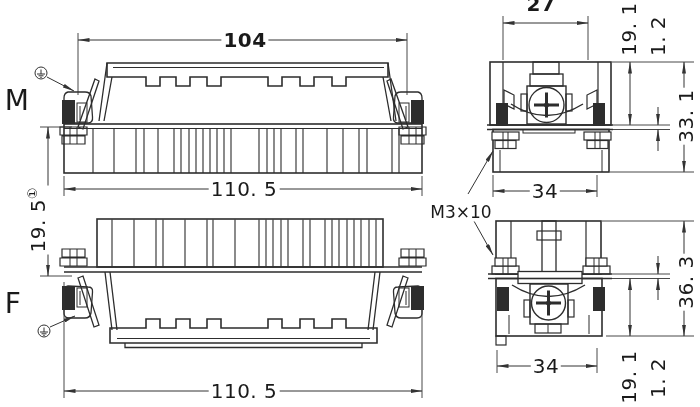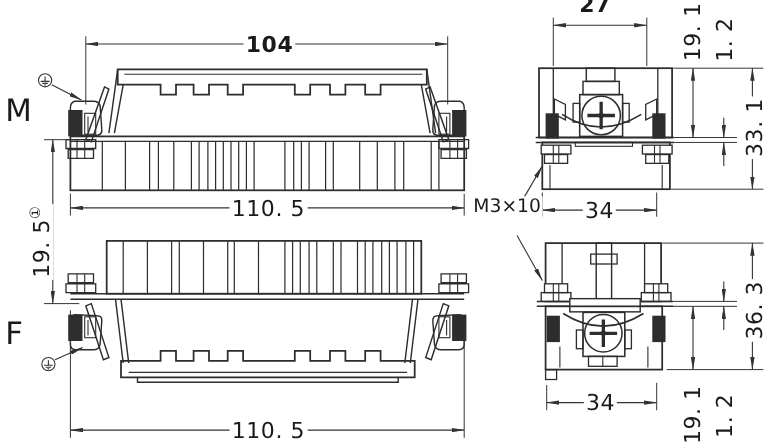--- a/index.html
+++ b/index.html
@@ -207,20 +207,20 @@
   <div class="lbl" style="left:245px;top:40px;font-weight:bold;">104</div>
   <div class="lbl" style="left:244px;top:189px;">110. 5</div>
   <div class="lbl rot" style="left:37px;top:220px;"><span>19. 5</span><span class="sup">①</span></div>
 
   <div class="lbl" style="left:541px;top:4px;font-weight:bold;">27</div>
   <div class="lbl" style="left:545px;top:191px;">34</div>
   <div class="lbl rot" style="left:629px;top:29px;">19. 1</div>
   <div class="lbl rot" style="left:658px;top:36px;">1. 2</div>
   <div class="lbl rot" style="left:686px;top:116px;">33. 1</div>
 
-  <div class="lbl note" style="left:461px;top:188px;">M3×10</div>
+  <div class="lbl note" style="left:461px;top:212px;">M3×10</div>
 
   <div class="lbl rot" style="left:686px;top:282px;">36. 3</div>
   <div class="lbl rot" style="left:629px;top:377px;">19. 1</div>
   <div class="lbl rot" style="left:658px;top:378px;">1. 2</div>
   <div class="lbl" style="left:546px;top:366px;">34</div>
   <div class="lbl" style="left:244px;top:391px;">110. 5</div>
 </div>
 
 </body></html>

